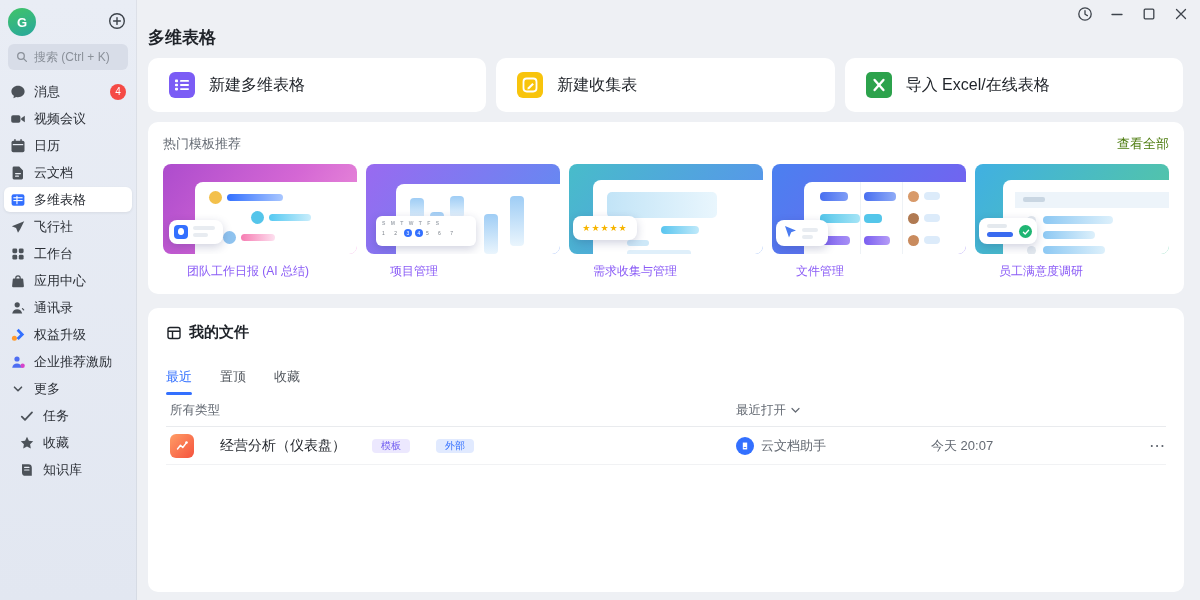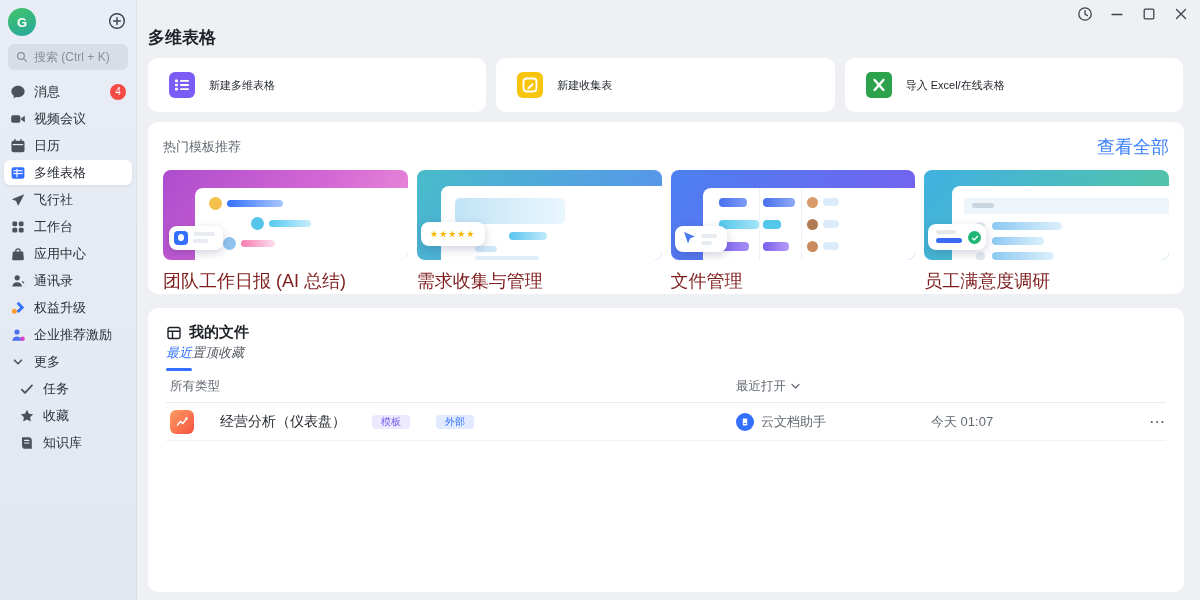--- a/index.html
+++ b/index.html
@@ -31,31 +31,31 @@
   #main{position:absolute;left:137px;top:0;right:0;bottom:0;}
   .win-controls{position:absolute;top:5px;right:10px;display:flex;align-items:center;gap:14px;z-index:5;}
   .wc{width:18px;height:18px;cursor:pointer;display:flex;align-items:center;justify-content:center;}
   .page-title{position:absolute;left:11px;top:26px;font-size:17px;font-weight:700;}
   
   .actions{position:absolute;left:11px;right:17px;top:58px;height:54px;display:flex;gap:10px;}
   .action-card{flex:1;background:#fff;border-radius:10px;display:flex;align-items:center;gap:14px;
     padding-left:21px;cursor:pointer;}
   .ai{width:26px;height:26px;border-radius:6px;flex:none;position:relative;}
   .ai.purple{background:#7b5cf5;} .ai.yellow{background:#f8c40c;} .ai.green{background:#2ca24c;border-radius:5px;}
-  .action-label{font-size:11px;color:#1f2329;}
+  .action-label{font-size:16px;color:#1f2329;}
   
   .panel{background:#fff;border-radius:10px;position:absolute;left:11px;right:16px;}
   #tpanel{top:122px;height:172px;padding:13px 15px;}
   .tp-head{display:flex;justify-content:space-between;align-items:center;}
   .tp-title{font-size:13px;color:#646a73;}
-  .view-all{font-size:18px;color:#3b82f6;cursor:pointer;text-align:right;}
+  .view-all{font-size:13px;color:#4d7c0f;cursor:pointer;text-align:right;}
   .tcards{display:flex;gap:9px;margin-top:11px;}
   .tcard{flex:1;cursor:pointer;min-width:0;}
   .thumb{position:relative;height:90px;border-radius:8px;overflow:hidden;}
-  .tlabel{margin-top:9px;font-size:18px;color:#7f1d1d;white-space:nowrap;overflow:hidden;}
+  .tlabel{margin-top:9px;font-size:12px;color:#8b5cf6;white-space:nowrap;overflow:hidden;margin-left:24px;}
   .card{position:absolute;background:#fff;border-radius:8px;}
   .av{position:absolute;width:13px;height:13px;border-radius:50%;}
   .bar{position:absolute;height:7px;border-radius:3.5px;}
   .mini{position:absolute;background:#fff;border-radius:8px;box-shadow:0 3px 10px rgba(40,50,110,.22);}
   
   .t1{background:linear-gradient(125deg,#ad4ccd,#d467d4 55%,#ef93da);}
   .t1 .card{left:32px;top:18px;right:-8px;bottom:-8px;}
   .t1 .av1{left:46px;top:27px;background:#f3c04b;} .t1 .b1{left:64px;top:30px;width:56px;background:linear-gradient(90deg,#3370ff,#a9c7ff);}
   .t1 .av2{left:88px;top:47px;background:#55c5ea;} .t1 .b2{left:106px;top:50px;width:42px;background:linear-gradient(90deg,#55c9f2,#c9edfb);}
   .t1 .av3{left:60px;top:67px;background:#8fc3ef;} .t1 .b3{left:78px;top:70px;width:34px;background:linear-gradient(90deg,#f67cb2,#fde0ef);}
@@ -115,21 +115,21 @@
   .t6 .rc{position:absolute;width:9px;height:9px;border-radius:50%;background:#e2e8ee;}
   .t6 .rb{position:absolute;height:8px;border-radius:4px;background:linear-gradient(90deg,#8cc8f3,#ddf0fb);}
   .t6 .mini{left:4px;top:54px;width:58px;height:26px;}
   .t6 .gbar{position:absolute;left:12px;top:60px;width:20px;height:4px;border-radius:2px;background:#e4e9ee;}
   .t6 .bbar{position:absolute;left:12px;top:68px;width:26px;height:5px;border-radius:2.5px;background:#3a6bf0;}
   .t6 .chk{position:absolute;left:44px;top:61px;width:13px;height:13px;border-radius:50%;background:#1fb573;
     display:flex;align-items:center;justify-content:center;}
   
   #fpanel{top:308px;bottom:8px;padding:15px 18px;}
   .fp-head{display:flex;align-items:center;gap:7px;font-size:15px;font-weight:700;}
-  .ftabs{display:flex;margin-top:2px;font-style:italic;}
+  .ftabs{display:flex;gap:28px;margin-top:26px;}
   .ftab{font-size:13px;color:#51565d;cursor:pointer;position:relative;padding-bottom:9px;}
   .ftab.active{color:#3370ff;font-weight:500;}
   .ftab.active::after{content:"";position:absolute;left:0;right:0;bottom:0;height:3px;border-radius:2px;background:#3370ff;}
   .fgrid{display:grid;grid-template-columns:1fr 195px 205px 30px;align-items:center;}
   .fhead{height:32px;font-size:12.5px;color:#646a73;border-bottom:1px solid #e9ebee;}
   .fcell{display:flex;align-items:center;gap:5px;cursor:pointer;}
   .frow{height:38px;border-bottom:1px solid #f1f2f4;cursor:pointer;}
   .fname{display:flex;align-items:center;gap:26px;padding-left:4px;}
   .ficon{width:24px;height:24px;border-radius:6px;background:linear-gradient(135deg,#ff9d66,#f5523d);
     flex:none;display:flex;align-items:center;justify-content:center;}
@@ -177,20 +177,28 @@
     </div>
     <div class="nav-item">
       <svg class="nico" viewBox="0 0 16 16">
           <rect x="1.5" y="2.8" width="13" height="11.4" rx="1.8"></rect>
           <rect x="2.8" y="6" width="10.4" height="1.2" fill="#e7ebf3"></rect>
           <rect x="4.2" y="1.1" width="1.5" height="2.6" rx=".75"></rect>
           <rect x="10.3" y="1.1" width="1.5" height="2.6" rx=".75"></rect>
         </svg>
       <span class="nlabel">日历</span>
     </div>
+    <div class="nav-item">
+      <svg class="nico" viewBox="0 0 16 16">
+          <path d="M4 1.6h5.2L13 5.4V13a1.4 1.4 0 0 1-1.4 1.4H4A1.4 1.4 0 0 1 2.6 13V3A1.4 1.4 0 0 1 4 1.6z"></path>
+          <rect x="5" y="8" width="6" height="1.2" rx=".6" fill="#e7ebf3"></rect>
+          <rect x="5" y="10.6" width="4" height="1.2" rx=".6" fill="#e7ebf3"></rect>
+        </svg>
+      <span class="nlabel">云文档</span>
+    </div>
     <div class="nav-item active">
       <svg class="nico" viewBox="0 0 16 16">
           <rect x="1.6" y="2.2" width="12.8" height="11.6" rx="2" fill="#3370ff"></rect>
           <rect x="3.4" y="5.2" width="9.2" height="1.1" fill="#fff"></rect>
           <rect x="3.4" y="8" width="9.2" height="1.1" fill="#fff"></rect>
           <rect x="6.4" y="3.8" width="1.1" height="8.4" fill="#fff"></rect>
         </svg>
       <span class="nlabel">多维表格</span>
     </div>
     <div class="nav-item">
@@ -336,20 +344,40 @@
             <div class="bar b3"></div>
           <div class="mini"></div>
           <div class="msq"></div>
           <div class="ml1"></div>
             <div class="ml2"></div>
         </div>
         <div class="tlabel">团队工作日报 (AI 总结)</div>
       </div>
 
 
+      <div class="tcard">
+        <div class="thumb t3">
+          <div class="card"></div>
+          <div class="vb" style="left:44px;top:34px;height:24px"></div>
+          <div class="vb" style="left:64px;top:48px;height:14px"></div>
+          <div class="vb" style="left:84px;top:32px;height:22px"></div>
+          <div class="vb" style="left:118px;top:50px;height:40px"></div>
+          <div class="vb" style="left:144px;top:32px;height:50px"></div>
+          <div class="cal">
+            <div class="days">S M T W T F S</div>
+            <div class="dates">
+              <span class="dts">1 2</span>
+              <span class="dhl">3</span>
+              <span class="dhl">4</span>
+              <span class="dts">5 6 7</span>
+            </div>
+          </div>
+        </div>
+        <div class="tlabel">项目管理</div>
+      </div>
 
       <div class="tcard">
         <div class="thumb t4">
           <div class="card"></div>
           <div class="banner"></div>
           <div class="bb1"></div>
           <div class="bb2"></div>
           <div class="bb3"></div>
           <div class="mini">
             <span class="stars">★★★★★</span>
@@ -450,17 +478,17 @@
       </span>
       <span class="fowner">
         <span class="oav">
           <svg width="10" height="10" viewBox="0 0 16 16">
               <path d="M4.5 2.5h7v11h-7z" fill="#fff"></path>
               <rect x="6" y="9.8" width="4" height="1.4" fill="#3370ff"></rect>
             </svg>
         </span>
         <span>云文档助手</span>
       </span>
-      <span class="ftime">今天 01:07</span>
+      <span class="ftime">今天 20:07</span>
       <span class="fmore">⋯</span>
     </div>
   </div>
 </div>
 
 </body></html>

